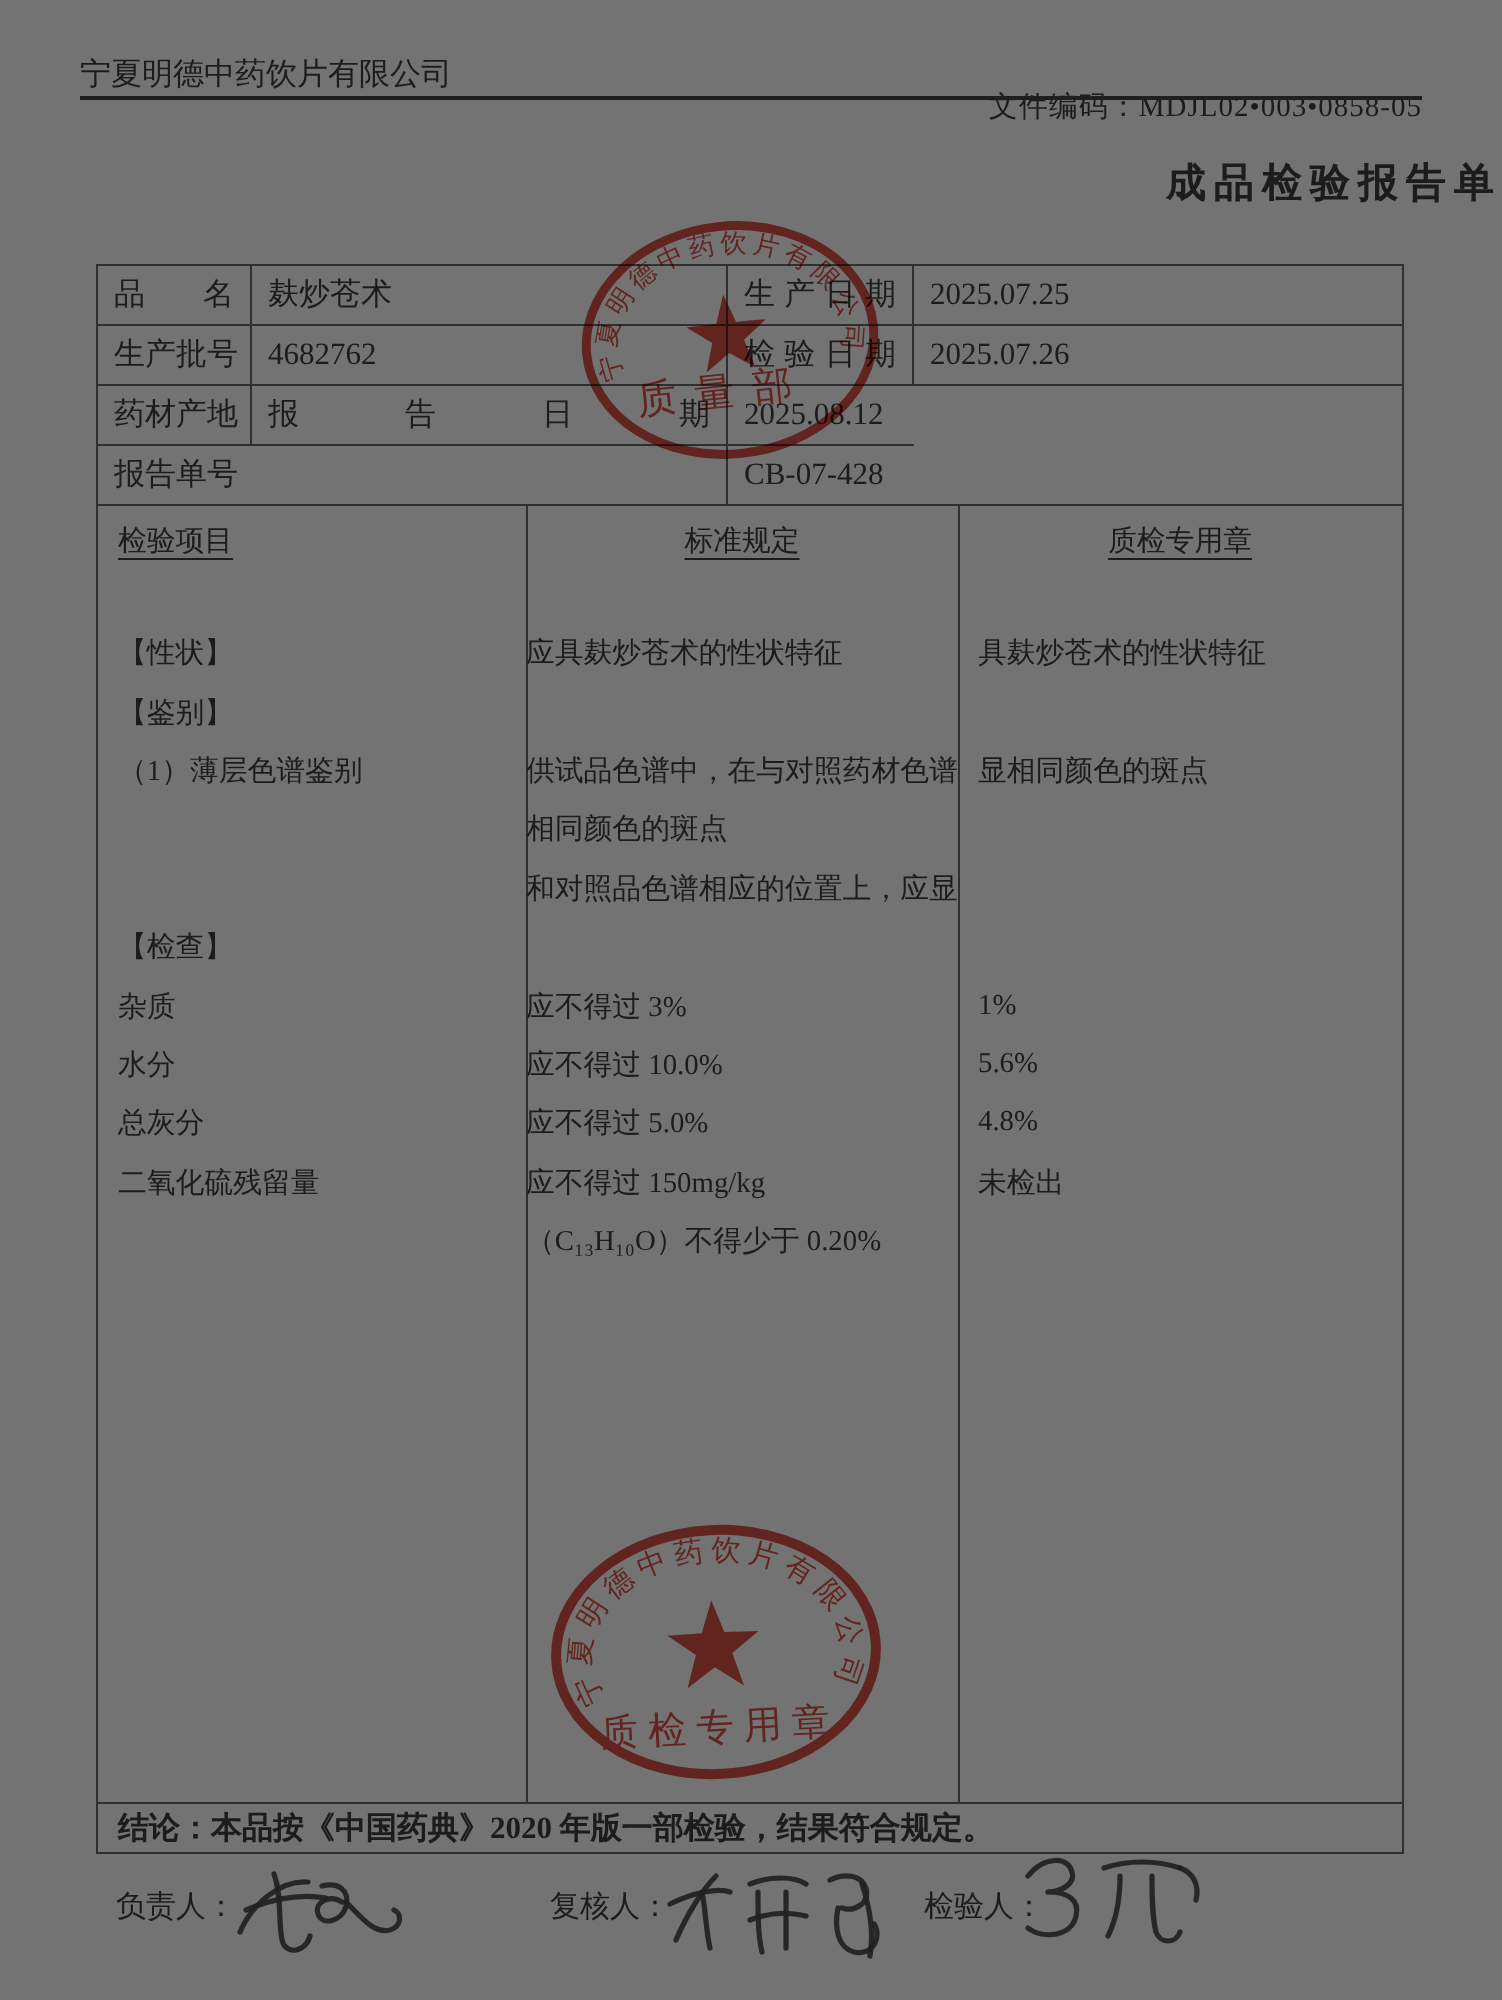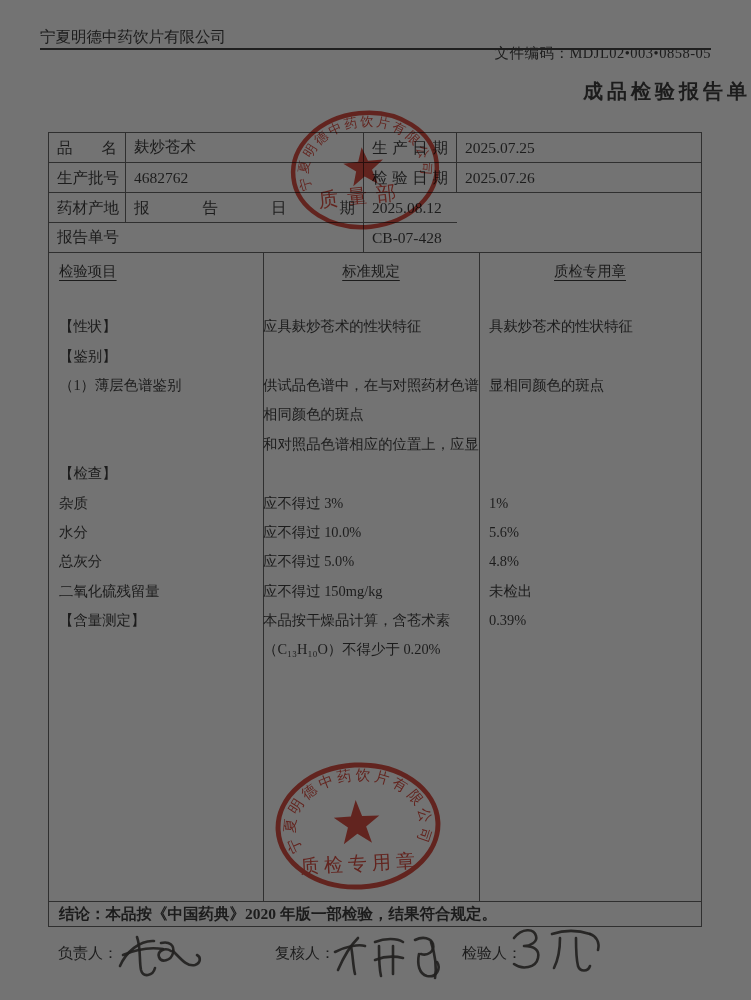--- a/index.html
+++ b/index.html
@@ -145,25 +145,20 @@
         </div>
         <div class="irow">
           <span class="ci">总灰分</span>
           <span class="cs">应不得过 5.0%</span>
           <span class="cr">4.8%</span>
         </div>
         <div class="irow">
           <span class="ci">二氧化硫残留量</span>
           <span class="cs">应不得过 150mg/kg</span>
           <span class="cr">未检出</span>
-        </div>
-        <div class="irow">
-          <span class="ci">【含量测定】</span>
-          <span class="cs">本品按干燥品计算，含苍术素</span>
-          <span class="cr">0.39%</span>
         </div>
         <div class="irow">
           <span class="ci"></span>
           <span class="cs">（C₁₃H₁₀O）不得少于 0.20%</span>
           <span class="cr"></span>
         </div>
       </div>
     </div>
 
     <div class="conclusion">

